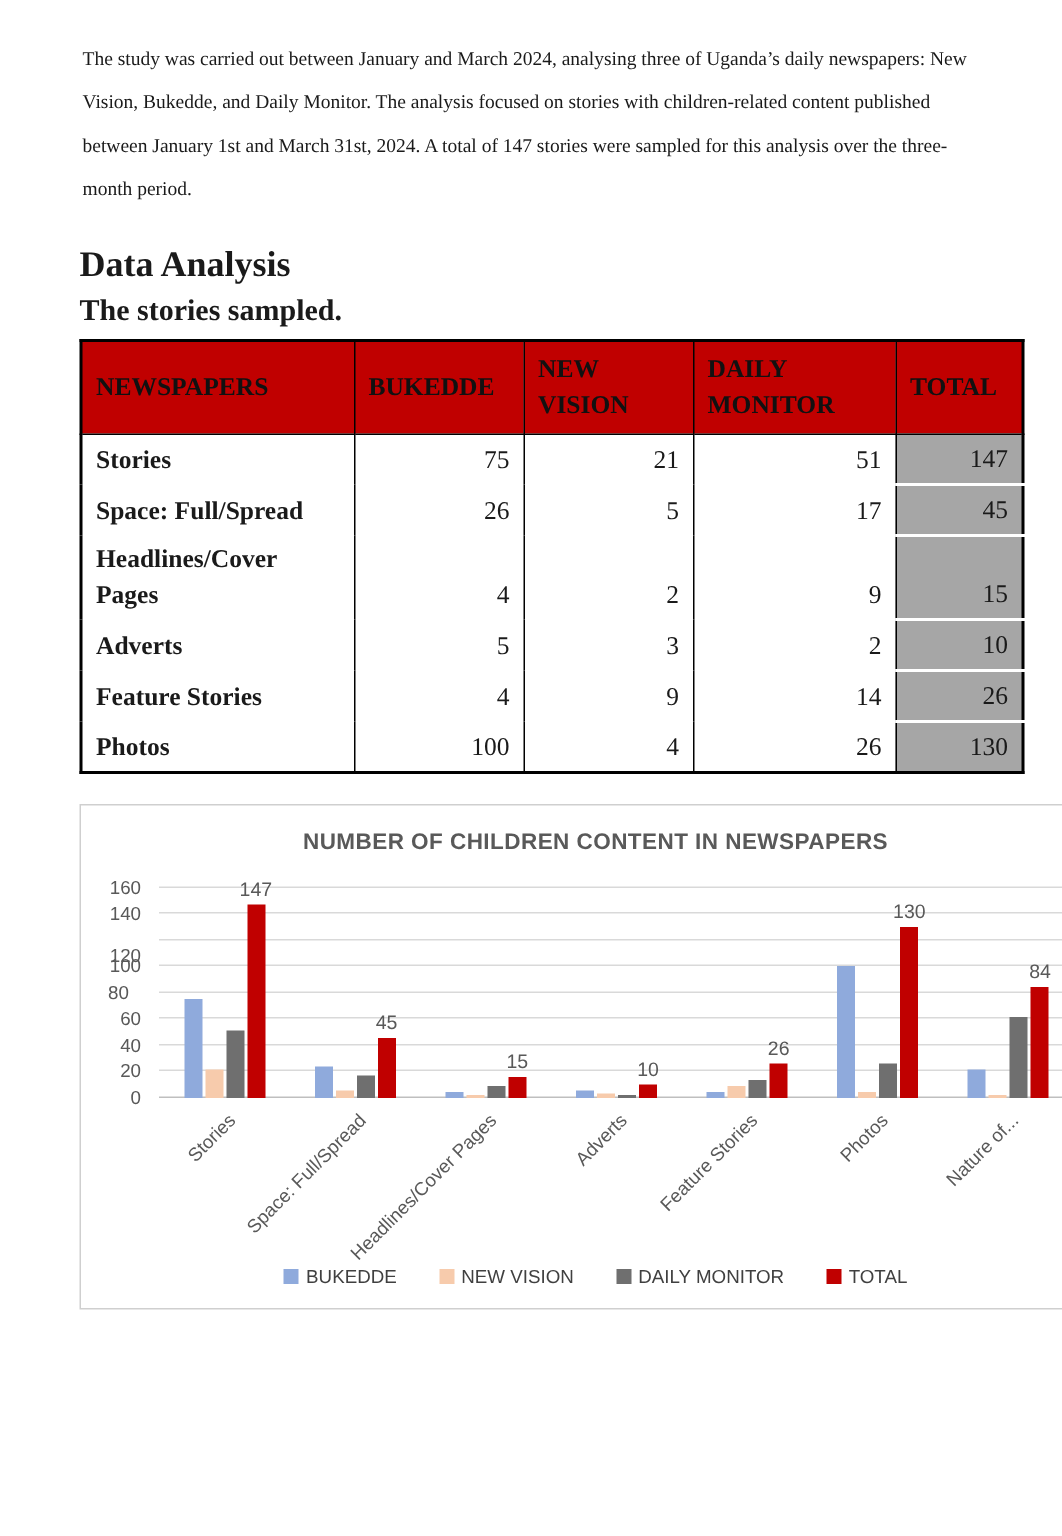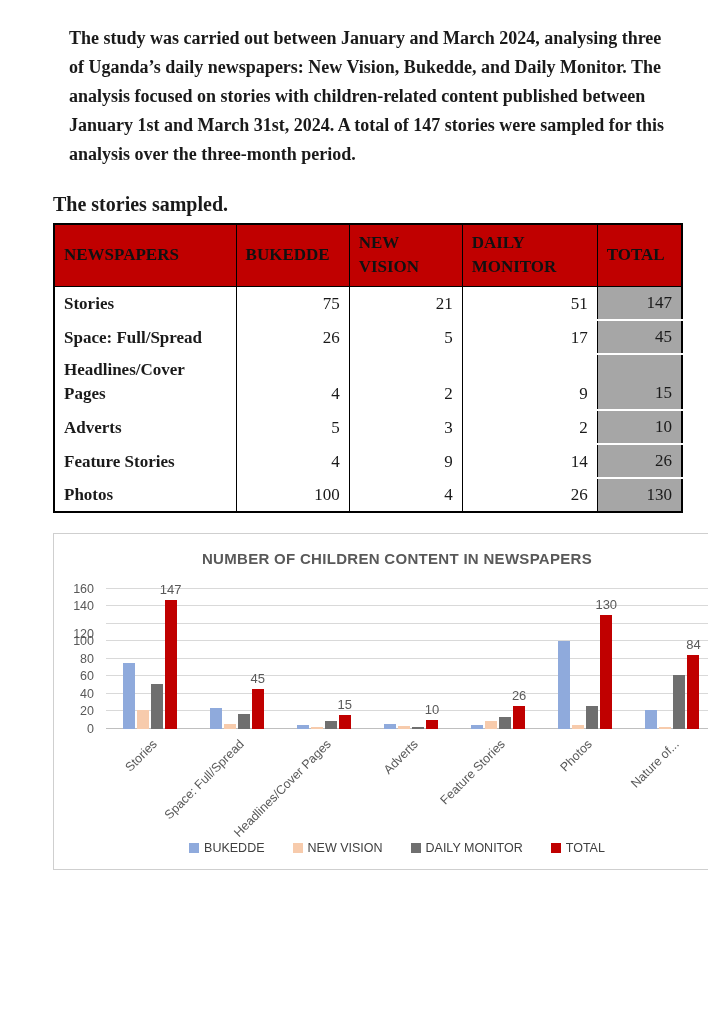--- a/index.html
+++ b/index.html
@@ -11,21 +11,21 @@
     color: #1a1a1a;
     overflow: hidden;
   }
   .page { padding: 24px 25px 0 53px; }
 
   
   .h-method {
     font-size: 20px; font-weight: bold; margin: 0 0 12px 0;
   }
   .para {
-    width: 600px; font-size: 18px; line-height: 29px; margin: 0 0 24px 16px; font-weight: bold;
+    width: 600px; font-size: 13px; line-height: 29px; margin: 0 0 24px 2px;
   }
   .h-analysis {
     font-size: 24px; font-weight: bold; margin: 0 0 5px 0;
   }
   .tbl-caption {
     font-size: 20px; font-weight: bold; margin: 0 0 7px 0;
   }
 
   
   table.stories {
@@ -138,20 +138,21 @@
   .legend-swatch { width: 10px; height: 10px; display: inline-block; }
 </style>
 </head>
 <body>
 
 <div class="page">
 
 
   <p class="para">The study was carried out between January and March 2024, analysing three of Uganda’s daily newspapers: New Vision, Bukedde, and Daily Monitor. The analysis focused on stories with children-related content published between January 1st and March 31st, 2024. A total of 147 stories were sampled for this analysis over the three-month period.</p>
 
+  <h2 class="h-analysis">Data Analysis</h2>
 
   <p class="tbl-caption">The stories sampled.</p>
 
   <table class="stories">
     <colgroup>
       <col class="c-label">
         <col class="c-buk">
         <col class="c-nv">
         <col class="c-dm">
         <col class="c-total">
@@ -215,21 +216,21 @@
   </table>
 
   <div class="chart-box">
     <div class="chart-title">NUMBER OF CHILDREN CONTENT IN NEWSPAPERS</div>
     <div class="plot-wrap">
       <div class="yaxis" id="yaxis">
           <div class="ytick" style="bottom: -8px;">0</div>
           <div class="ytick" style="bottom: 9.5px;">20</div>
           <div class="ytick" style="bottom: 27px;">40</div>
           <div class="ytick" style="bottom: 44.5px;">60</div>
-          <div class="ytick" style="bottom: 62px;">80</div>
+          <div class="ytick" style="bottom: 62px; text-align: center;">80</div>
           <div class="ytick" style="bottom: 79.5px;">100</div>
           <div class="ytick" style="bottom: 87px;">120</div>
           <div class="ytick" style="bottom: 114.5px;">140</div>
           <div class="ytick" style="bottom: 132px;">160</div>
         </div>
       <div class="plot" id="plot">
           <div class="gridline baseline" style="bottom: 0px;"></div>
           <div class="gridline" style="bottom: 17.5px;"></div>
           <div class="gridline" style="bottom: 35px;"></div>
           <div class="gridline" style="bottom: 52.5px;"></div>

